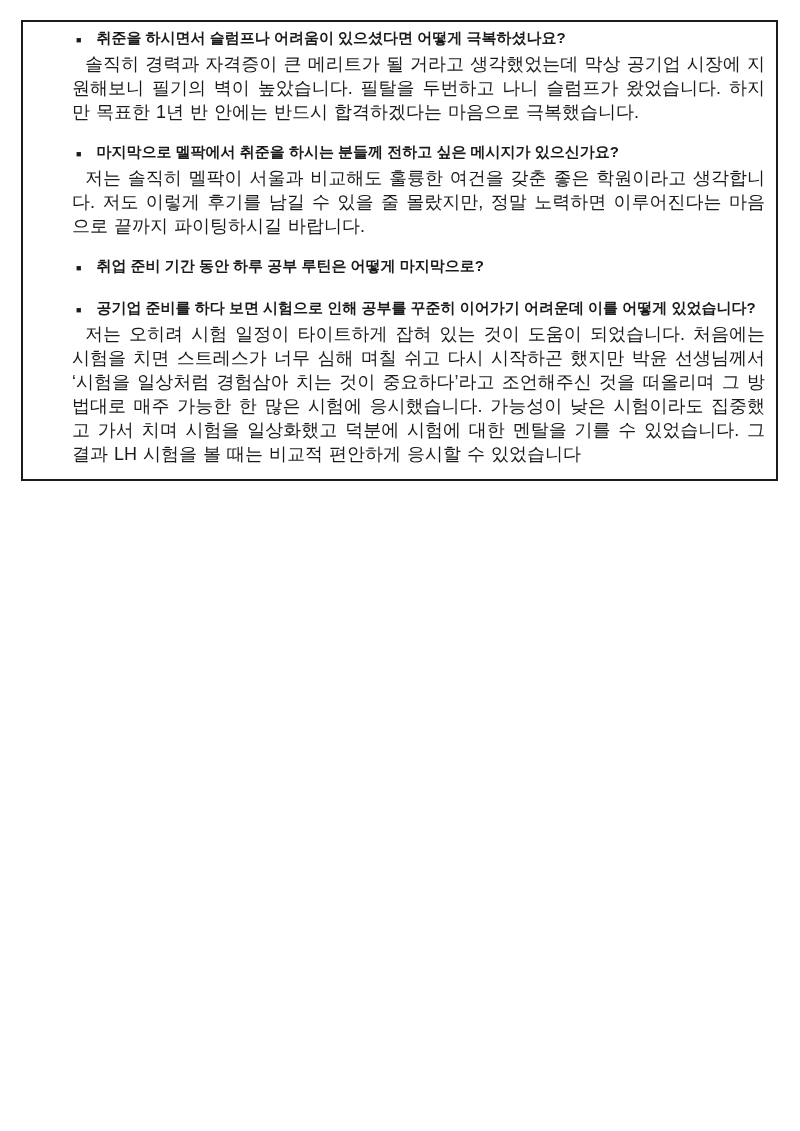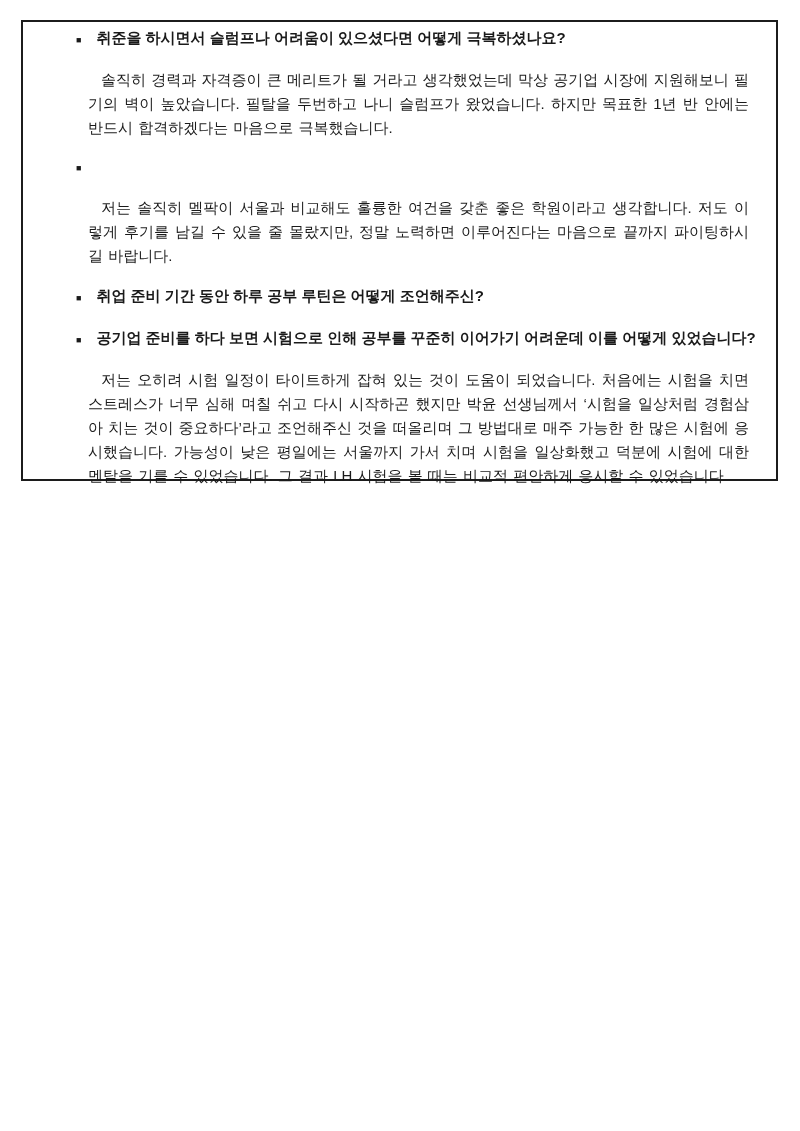--- a/index.html
+++ b/index.html
@@ -37,22 +37,22 @@
     font-weight: 700;
     white-space: nowrap;
   }
   .qa-block:first-child .question { margin-top: 0; }
   .bullet {
     font-size: 9px;
     line-height: 24px;
     flex: 0 0 auto;
   }
   .answer {
-    margin: 16px;
-    font-size: 15px;
+    margin: 0;
+    font-size: 18px;
     line-height: 24px;
     text-align: justify;
     text-indent: 13px;
     word-spacing: 1px;
   }
 </style>
 </head>
 <body>
 
 <div class="doc-box">
@@ -61,32 +61,33 @@
     <p class="question">
       <span class="bullet">■</span>
       <span class="q-text">취준을 하시면서 슬럼프나 어려움이 있으셨다면 어떻게 극복하셨나요?</span>
     </p>
     <p class="answer">솔직히 경력과 자격증이 큰 메리트가 될 거라고 생각했었는데 막상 공기업 시장에 지원해보니 필기의 벽이 높았습니다. 필탈을 두번하고 나니 슬럼프가 왔었습니다. 하지만 목표한 1년 반 안에는 반드시 합격하겠다는 마음으로 극복했습니다.</p>
   </section>
 
   <section class="qa-block">
     <p class="question">
       <span class="bullet">■</span>
+      <span class="q-text">마지막으로 멜팍에서 취준을 하시는 분들께 전하고 싶은 메시지가 있으신가요?</span>
     </p>
     <p class="answer">저는 솔직히 멜팍이 서울과 비교해도 훌륭한 여건을 갖춘 좋은 학원이라고 생각합니다. 저도 이렇게 후기를 남길 수 있을 줄 몰랐지만, 정말 노력하면 이루어진다는 마음으로 끝까지 파이팅하시길 바랍니다.</p>
   </section>
 
   <section class="qa-block">
     <p class="question">
       <span class="bullet">■</span>
-      <span class="q-text">취업 준비 기간 동안 하루 공부 루틴은 어떻게 조언해주신?</span>
+      <span class="q-text">취업 준비 기간 동안 하루 공부 루틴은 어떻게 마지막으로?</span>
     </p>
   </section>
 
   <section class="qa-block">
     <p class="question">
       <span class="bullet">■</span>
       <span class="q-text">공기업 준비를 하다 보면 시험으로 인해 공부를 꾸준히 이어가기 어려운데 이를 어떻게 있었습니다?</span>
     </p>
-    <p class="answer">저는 오히려 시험 일정이 타이트하게 잡혀 있는 것이 도움이 되었습니다. 처음에는 시험을 치면 스트레스가 너무 심해 며칠 쉬고 다시 시작하곤 했지만 박윤 선생님께서 ‘시험을 일상처럼 경험삼아 치는 것이 중요하다’라고 조언해주신 것을 떠올리며 그 방법대로 매주 가능한 한 많은 시험에 응시했습니다. 가능성이 낮은 평일에는 서울까지 가서 치며 시험을 일상화했고 덕분에 시험에 대한 멘탈을 기를 수 있었습니다. 그 결과 LH 시험을 볼 때는 비교적 편안하게 응시할 수 있었습니다</p>
+    <p class="answer">저는 오히려 시험 일정이 타이트하게 잡혀 있는 것이 도움이 되었습니다. 처음에는 시험을 치면 스트레스가 너무 심해 며칠 쉬고 다시 시작하곤 했지만 박윤 선생님께서 ‘시험을 일상처럼 경험삼아 치는 것이 중요하다’라고 조언해주신 것을 떠올리며 그 방법대로 매주 가능한 한 많은 시험에 응시했습니다. 가능성이 낮은 시험이라도 집중했고 가서 치며 시험을 일상화했고 덕분에 시험에 대한 멘탈을 기를 수 있었습니다. 그 결과 LH 시험을 볼 때는 비교적 편안하게 응시할 수 있었습니다</p>
   </section>
 
 </div>
 
 </body></html>

